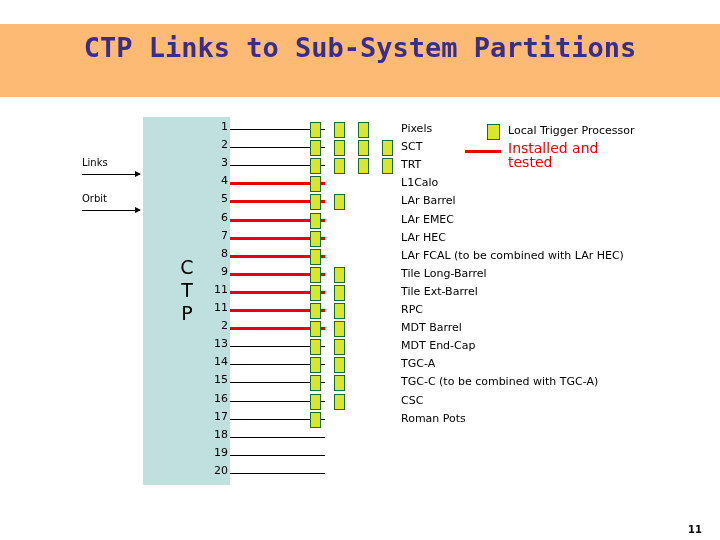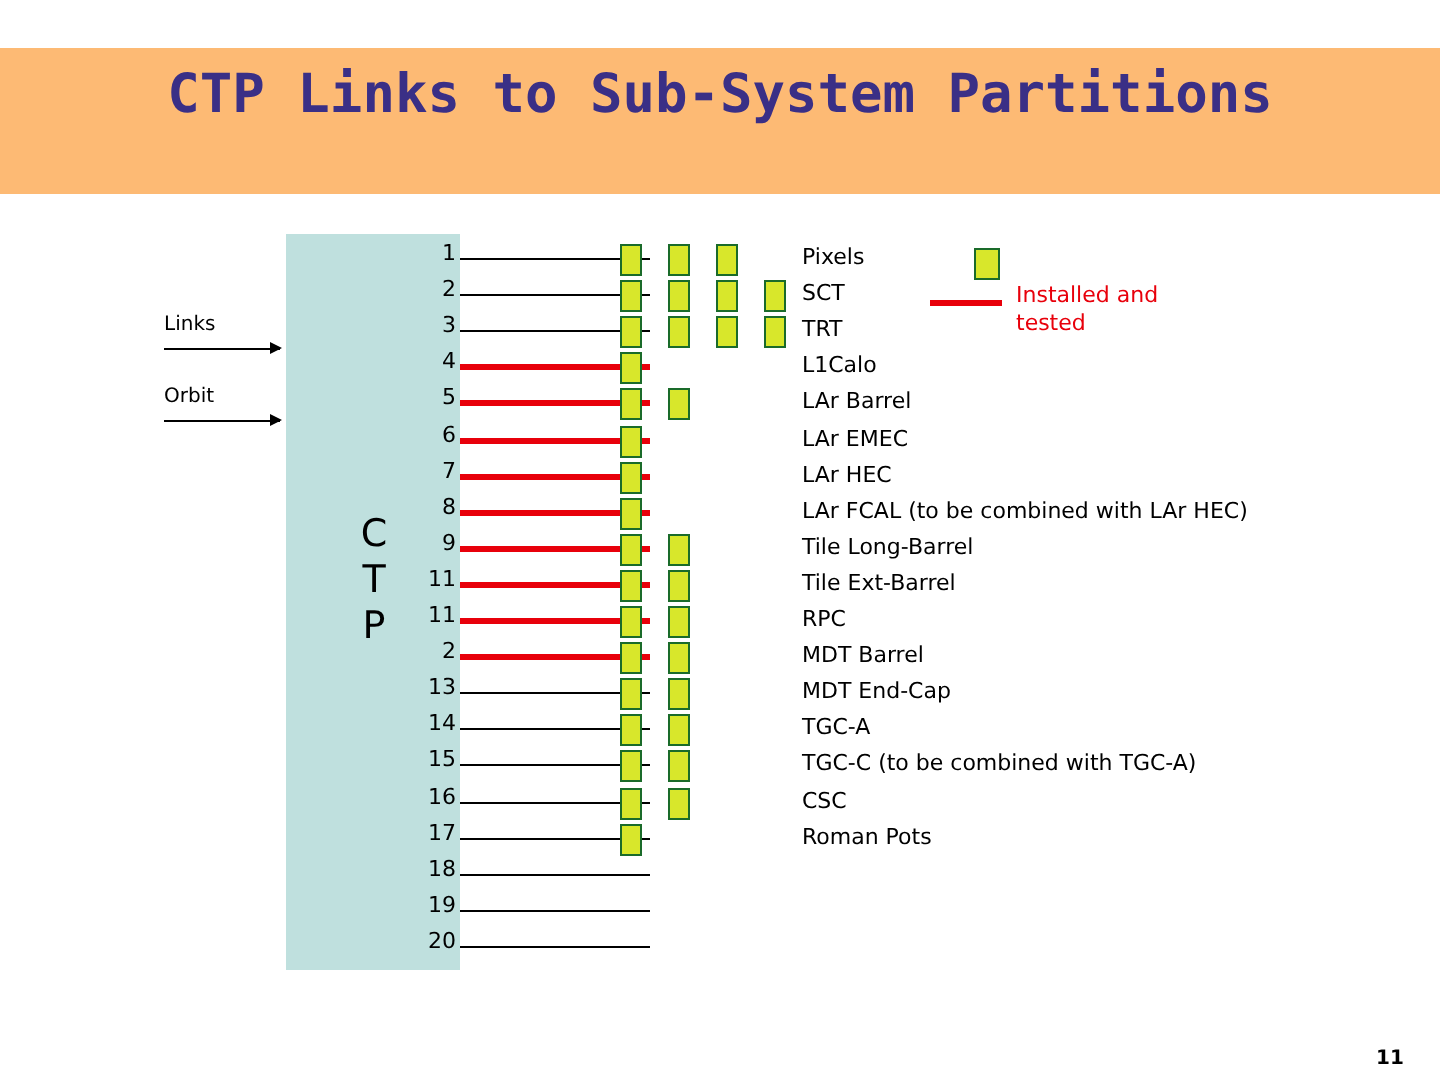--- a/index.html
+++ b/index.html
@@ -151,21 +151,21 @@
     left: 465px;
     top: 150px;
     width: 36px;
     height: 3px;
     background: #e8000b;
   }
   .key-line-label {
     position: absolute;
     left: 508px;
     top: 141px;
-    font-size: 11px;
+    font-size: 14px;
     color: #e8000b;
     line-height: 14px;
     white-space: nowrap;
   }
   
   .footer-text {
     position: absolute;
     left: 43px;
     top: 524px;
     font-size: 10px;
@@ -335,20 +335,21 @@
       <div class="sys-item" style="top: 303px;">RPC</div>
       <div class="sys-item" style="top: 321.1px;">MDT Barrel</div>
       <div class="sys-item" style="top: 339.2px;">MDT End-Cap</div>
       <div class="sys-item" style="top: 357.3px;">TGC-A</div>
       <div class="sys-item" style="top: 375.4px;">TGC-C (to be combined with TGC-A)</div>
       <div class="sys-item" style="top: 393.5px;">CSC</div>
       <div class="sys-item" style="top: 411.6px;">Roman Pots</div>
     </div>
 
   <div class="key-swatch"></div>
+  <div class="key-swatch-label">Local Trigger Processor</div>
   <div class="key-line"></div>
   <div class="key-line-label">
     <div>Installed and</div>
     <div>tested</div>
   </div>
 
   <div class="footer-page">11</div>
 
 </div>
 

